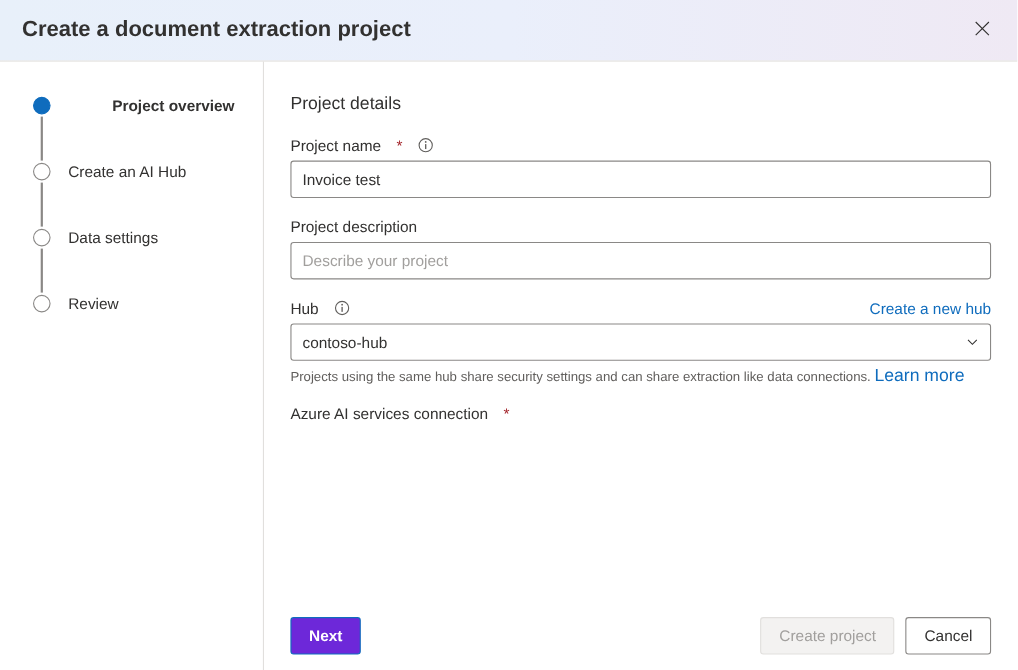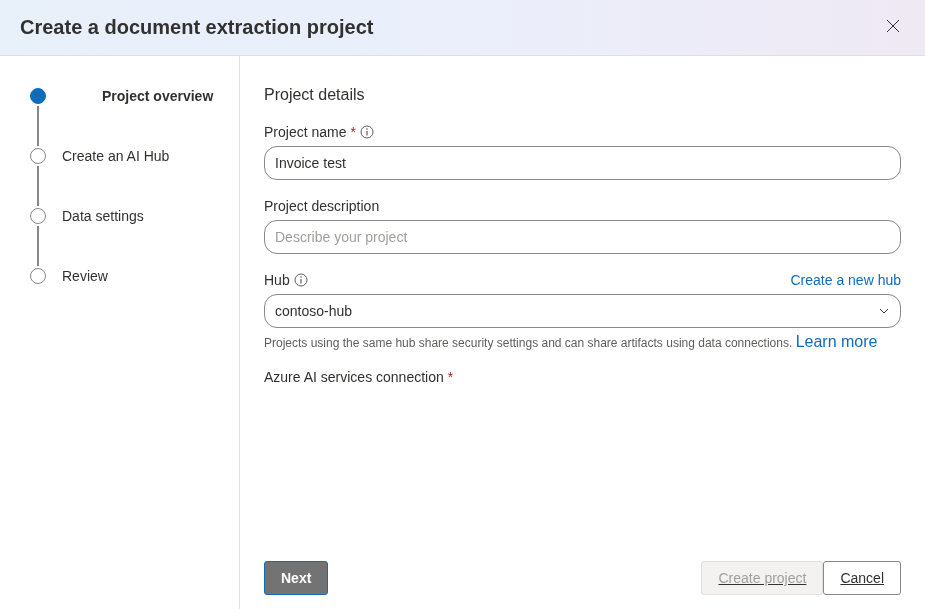--- a/index.html
+++ b/index.html
@@ -95,39 +95,39 @@
       margin-bottom: 20px;
       color: #323130;
     }
     .form-group { margin-bottom: 18px; }
     .field-label {
       display: flex;
       align-items: center;
       font-size: 14px;
       color: #323130;
       margin-bottom: 6px;
-      gap: 4px;
+      gap: 14px;
     }
     .field-label-row {
       display: flex;
       justify-content: space-between;
       align-items: center;
       margin-bottom: 6px;
     }
     .required { color: #a4262c; }
     .info-icon {
       display: inline-flex;
       align-items: center;
       justify-content: center;
     }
     .text-input, .select-input {
       width: 100%;
       height: 34px;
       border: 1px solid #8a8886;
-      border-radius: 13px;
+      border-radius: 3px;
       padding: 0 10px;
       font-size: 14px;
       font-family: inherit;
       color: #323130;
       background: #fff;
     }
     .text-input::placeholder { color: #a19f9d; }
     .select-input {
       display: flex;
       align-items: center;
@@ -151,34 +151,34 @@
       color: #605e5c;
       margin-top: 6px;
       line-height: 16px;
     }
     .footer {
       display: flex;
       justify-content: space-between;
       align-items: center;
       padding-top: 14px;
     }
-    .footer-right { display: flex; gap: 0; text-decoration: underline; }
+    .footer-right { display: flex; gap: 10px; }
     .btn {
       height: 34px;
       padding: 0 16px;
       border-radius: 3px;
       font-size: 14px;
       font-family: inherit;
       cursor: pointer;
       border: 1px solid #8a8886;
       background: #fff;
       color: #323130;
     }
     .btn-primary {
-      background: #737373;
+      background: #6d28d9;
       border-color: #0f6cbd;
       color: #fff;
       font-weight: 600;
     }
     .btn-disabled {
       background: #f3f2f1;
       border-color: #e1dfdd;
       color: #a19f9d;
       cursor: not-allowed;
     }
@@ -264,21 +264,21 @@
         </div>
         <div class="select-input">
           <span class="select-value">contoso-hub</span>
           <span class="chevron">
             <svg width="12" height="12" viewBox="0 0 12 12">
                 <path d="M2 4 L6 8 L10 4" fill="none" stroke="#323130" stroke-width="1"></path>
               </svg>
           </span>
         </div>
         <div class="helper-text">
-          <span>Projects using the same hub share security settings and can share artifacts using data connections.</span>
+          <span>Projects using the same hub share security settings and can share extraction like data connections.</span>
           <a class="link" style="font-size:16px;">Learn more</a>
         </div>
       </div>
 
       <div class="form-group">
         <label class="field-label">
           <span>Azure AI services connection</span>
           <span class="required">*</span>
         </label>
       </div>

